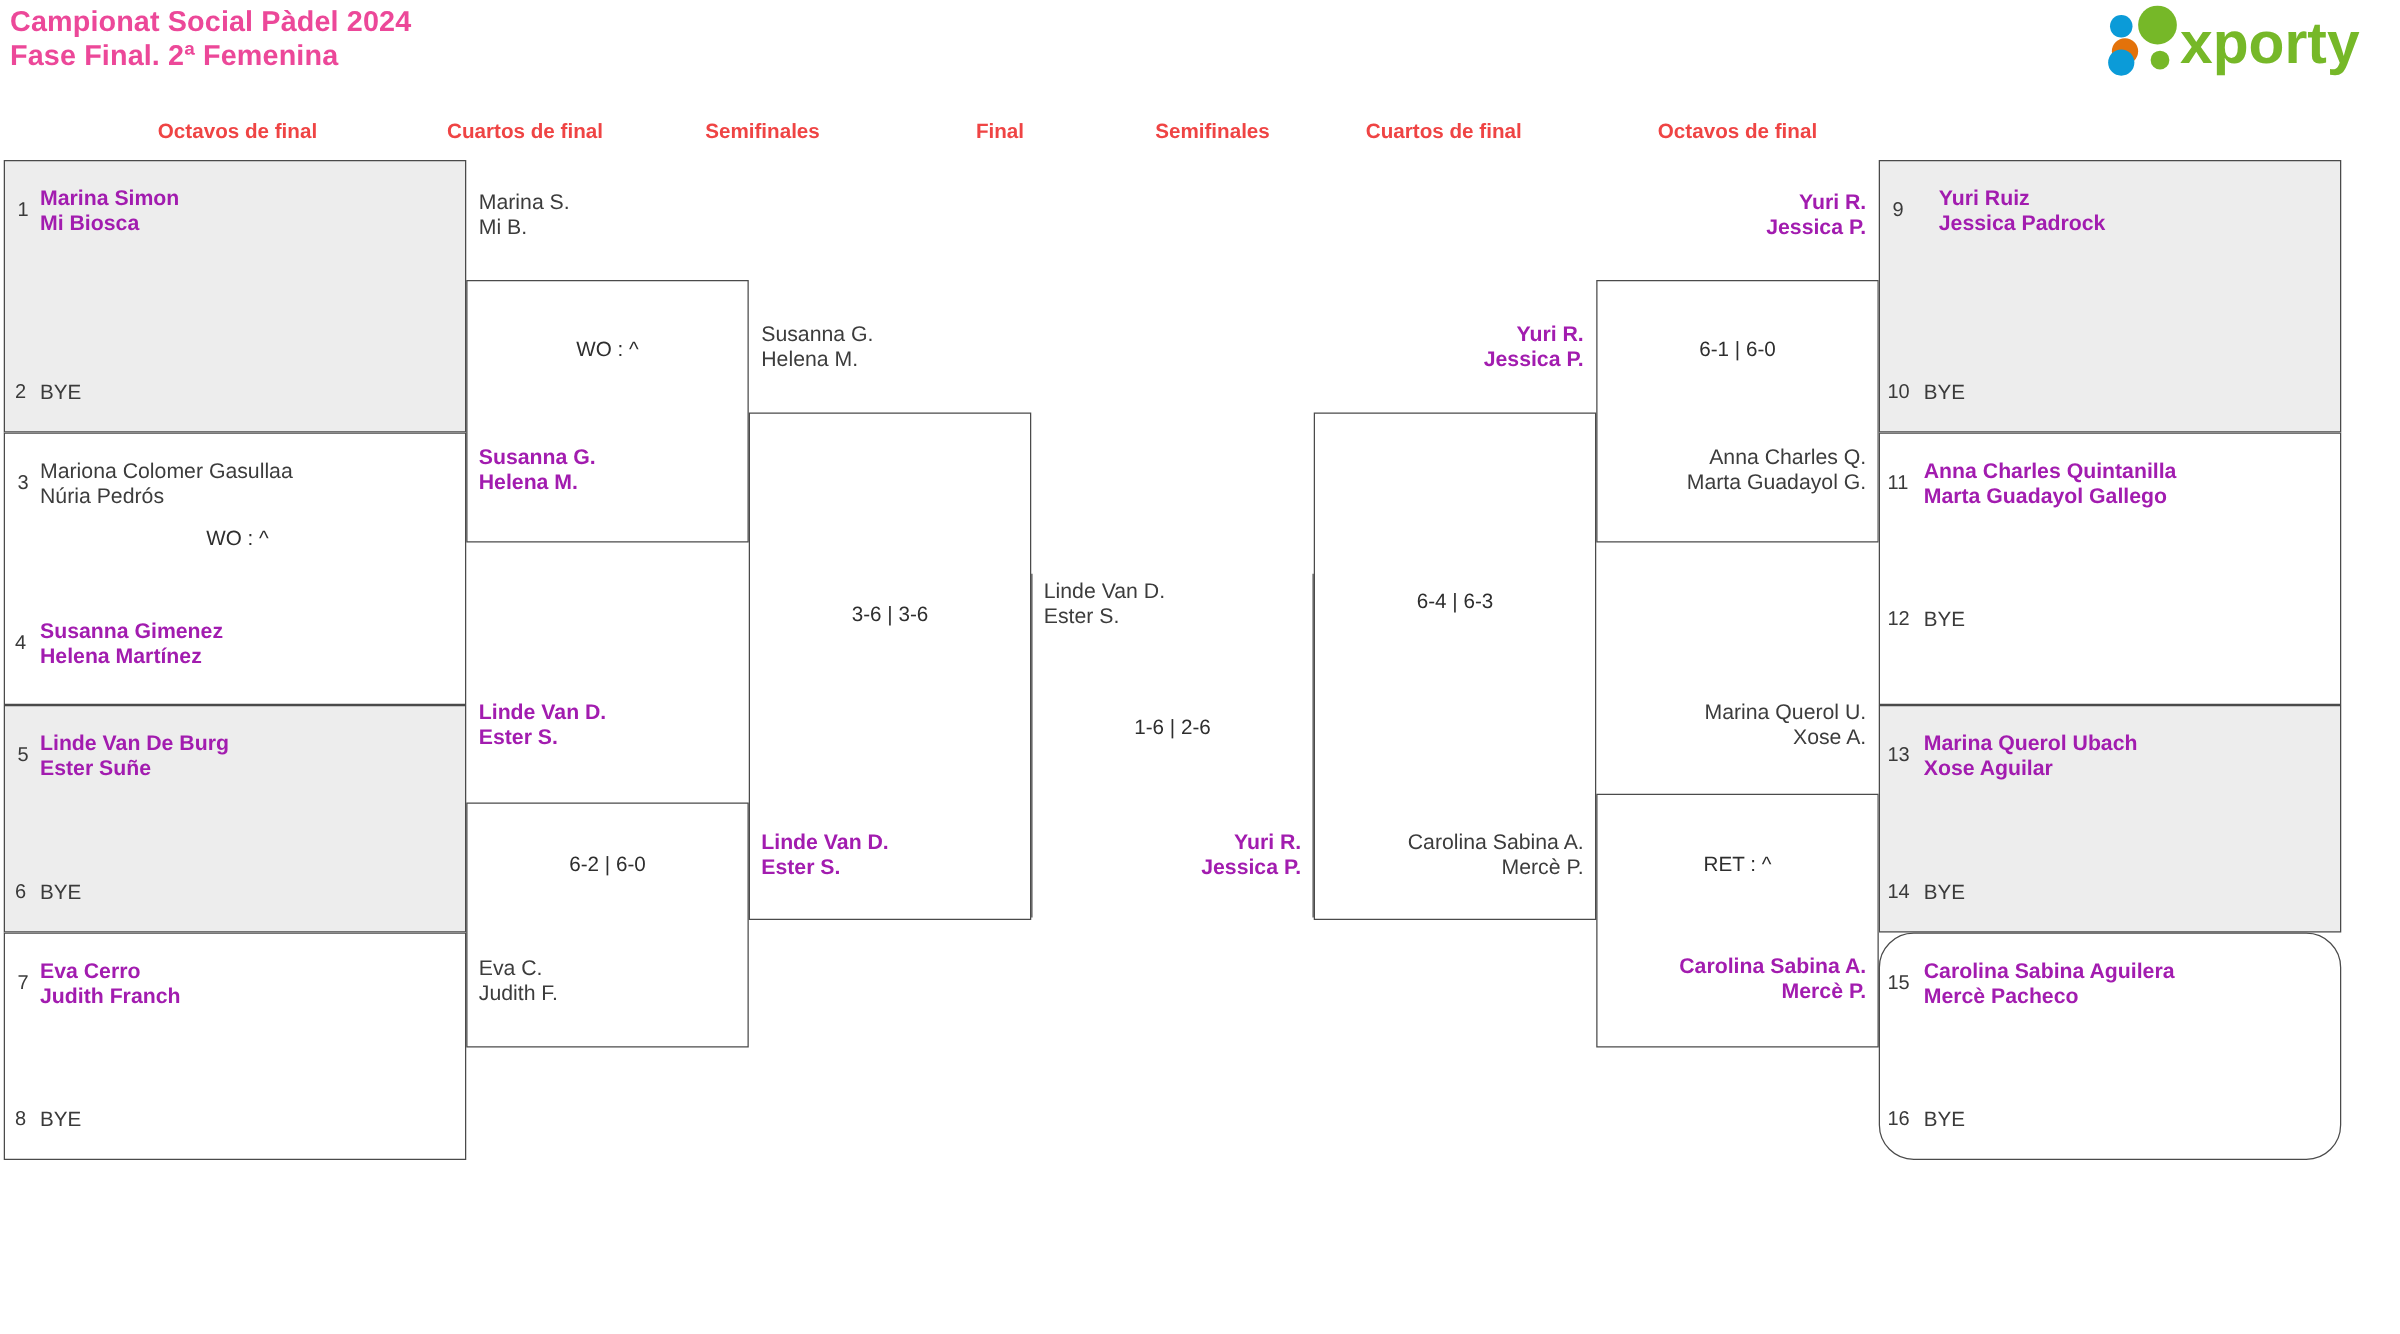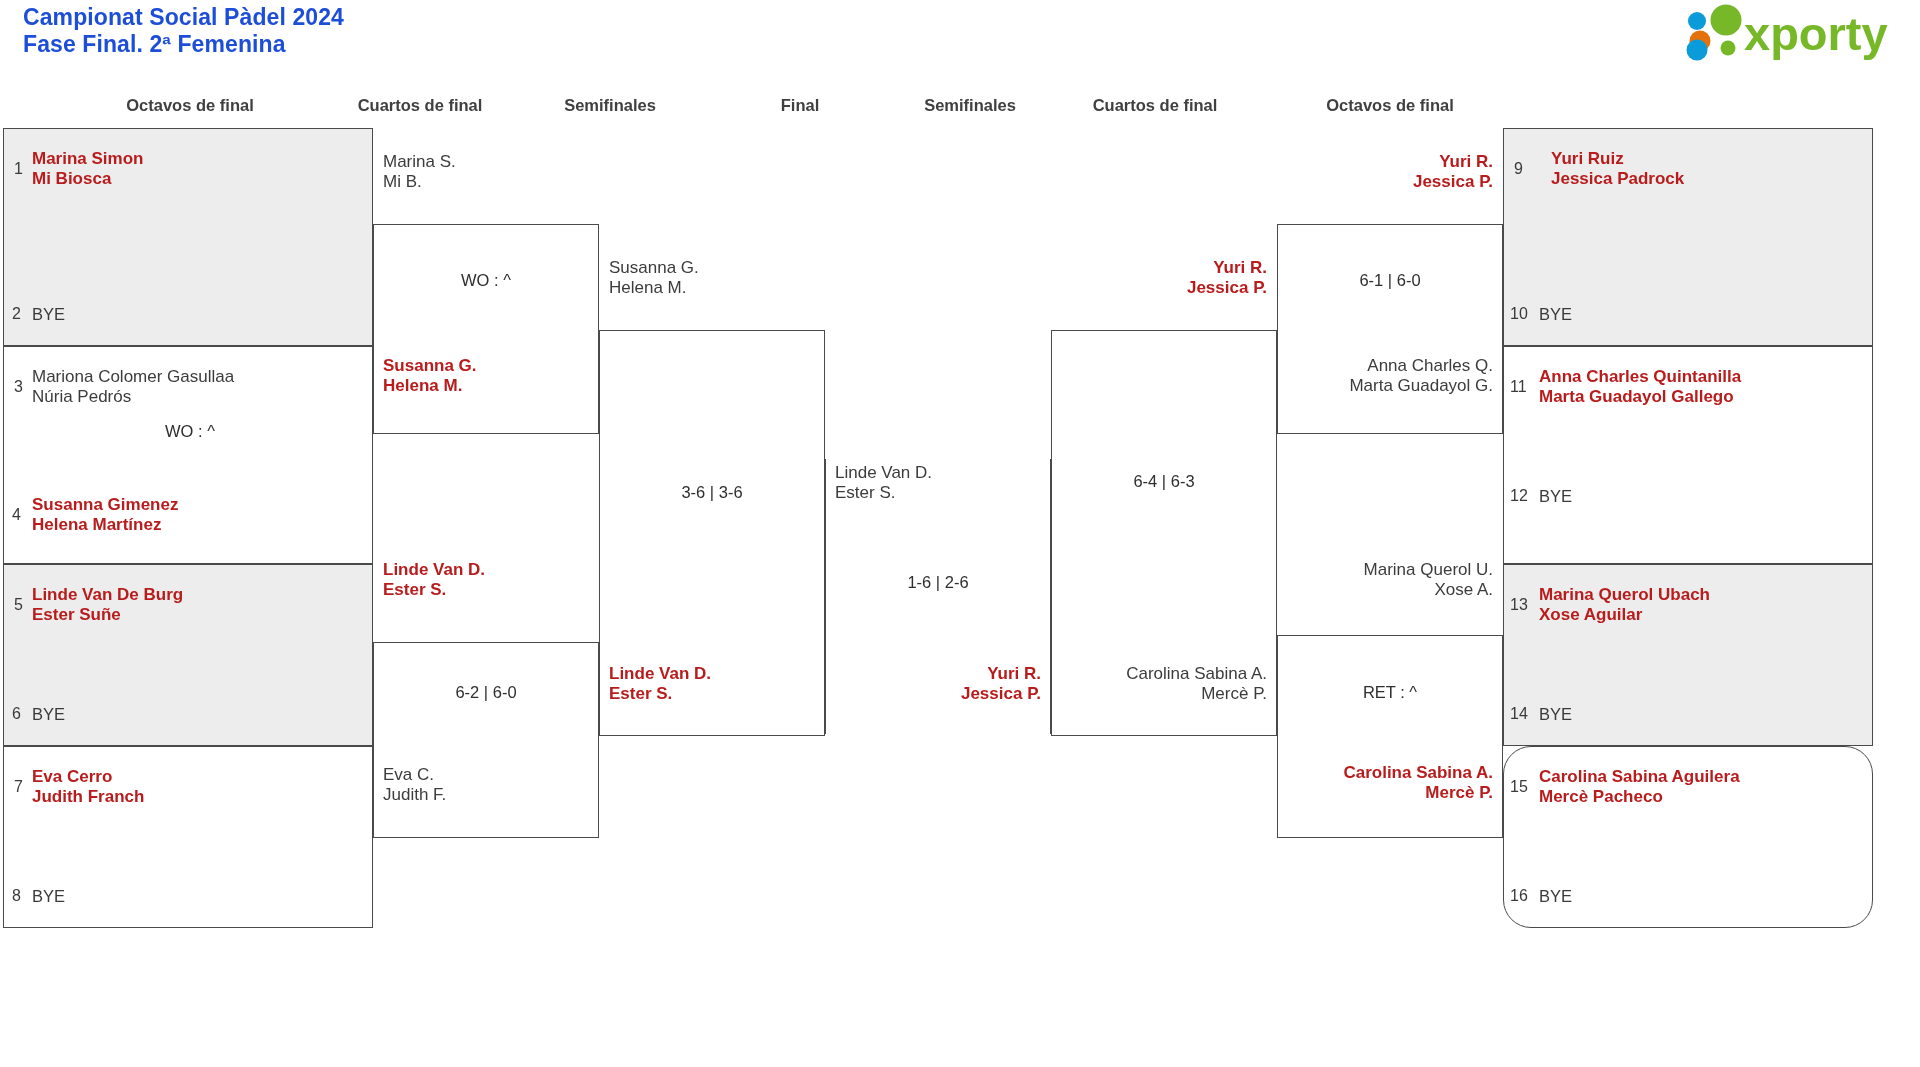--- a/index.html
+++ b/index.html
@@ -3,42 +3,42 @@
 <meta charset="utf-8">
 <style>
   html,body{margin:0;padding:0;}
   body{
     width:1920px;height:1067px;background:#ffffff;
     font-family:"Liberation Sans", sans-serif;
     color:#1c1c1c;overflow:hidden;position:relative;
   }
   
   #header{position:absolute;left:0;top:0;width:1920px;height:72px;}
-  #title{position:absolute;left:23px;top:4px;font-size:23px;font-weight:700;line-height:1.17;letter-spacing:.1px;color:#1d4ed8;}
+  #title{position:absolute;left:8px;top:4px;font-size:23px;font-weight:700;line-height:1.17;letter-spacing:.1px;color:#ec4899;}
   #title div{white-space:nowrap;}
   #logo{position:absolute;right:10px;top:4px;width:230px;height:58px;}
   #logo svg{display:block;}
 
   
   .round-head{
     position:absolute;top:96px;font-size:16.5px;font-weight:700;
-    text-align:center;color:#404040;white-space:nowrap;
+    text-align:center;color:#ef4444;white-space:nowrap;
   }
 
   
   .bx{position:absolute;box-sizing:border-box;}
   .r1{border:1px solid #4a4a4a;}
   .r1.shade{background:#ededed;}
   .r1.plain{background:#ffffff;}
   .conn{border:1px solid #4a4a4a;background:transparent;}
 
   
   .seedno{position:absolute;font-size:16px;color:#3a3a3a;line-height:1;}
   .pair{position:absolute;font-size:17px;line-height:1.17;white-space:nowrap;}
-  .pair.win{font-weight:700;color:#b91c1c;}
+  .pair.win{font-weight:700;color:#a21caf;}
   .pair.lose{font-weight:400;color:#3c3c3c;}
   .pair .ln{display:block;}
   .bye{position:absolute;font-size:16.5px;color:#3a3a3a;line-height:1;font-weight:400;}
   .ralign{text-align:right;}
 
   
   .score{position:absolute;font-size:16.5px;color:#2e2e2e;text-align:center;white-space:nowrap;line-height:1;}
 </style>
 </head>
 <body>

